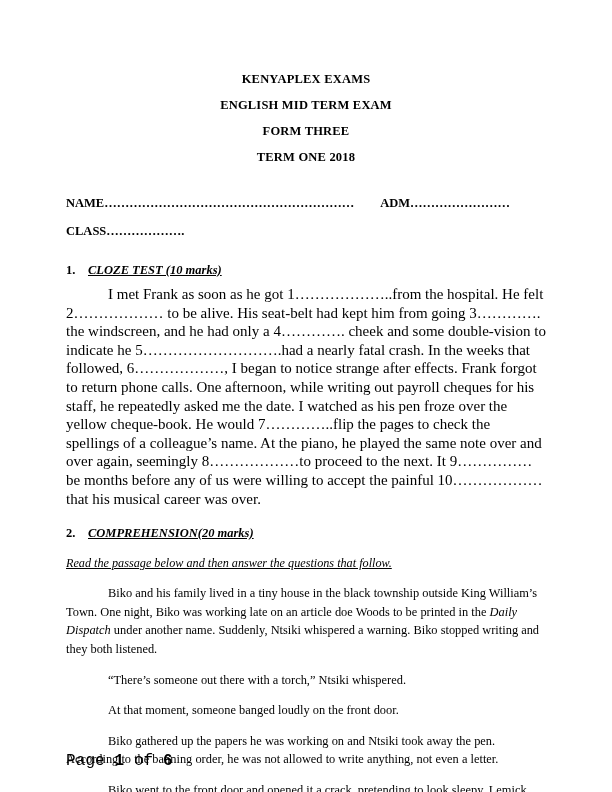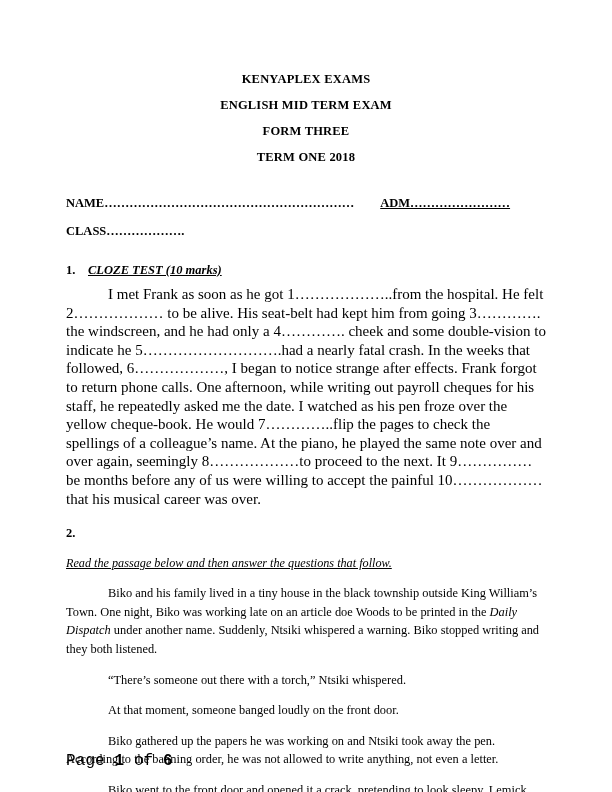--- a/index.html
+++ b/index.html
@@ -44,21 +44,20 @@
     margin-top: 19px;
   }
   .ident-row {
     font-weight: bold;
     font-size: 12.5px;
     line-height: 28px;
     white-space: nowrap;
   }
   .ident-row .adm {
     margin-left: 26px;
-    text-decoration: underline;
   }
 
   
   .section-heading {
     margin-top: 17px;
     font-weight: bold;
     font-size: 12.5px;
     line-height: 16px;
     display: flex;
     align-items: baseline;
@@ -143,20 +142,21 @@
       <span class="num">1.</span>
       <span class="heading-text">CLOZE TEST (10 marks)</span>
     </div>
 
     <div class="cloze">
       <p>I met Frank as soon as he got 1………………..from the hospital. He felt 2……………… to be alive. His seat-belt had kept him from going 3…………. the windscreen, and he had only a 4…………. cheek and some double-vision to indicate he 5……………………….had a nearly fatal crash. In the weeks that followed, 6………………, I began to notice strange after effects. Frank forgot to return phone calls. One afternoon, while writing out payroll cheques for his staff, he repeatedly asked me the date. I watched as his pen froze over the yellow cheque-book. He would 7…………..flip the pages to check the spellings of a colleague’s name. At the piano, he played the same note over and over again, seemingly 8………………to proceed to the next. It 9……………be months before any of us were willing to accept the painful 10………………that his musical career was over.</p>
     </div>
 
     <div class="section-heading">
       <span class="num">2.</span>
+      <span class="heading-text">COMPREHENSION(20 marks)</span>
     </div>
     <div class="instruction">Read the passage below and then answer the questions that follow.</div>
 
     <div class="passage">
         <p>Biko and his family lived in a tiny house in the black township outside King William’s Town. One night, Biko was working late on an article doe Woods to be printed in the <i class="ital">Daily Dispatch</i> under another name. Suddenly, Ntsiki whispered a warning. Biko stopped writing and they both listened.</p>
         <p>“There’s someone out there with a torch,” Ntsiki whispered.</p>
         <p>At that moment, someone banged loudly on the front door.</p>
         <p>Biko gathered up the papers he was working on and Ntsiki took away the pen. According to the banning order, he was not allowed to write anything, not even a letter.</p>
         <p class="last">Biko went to the front door and opened it a crack, pretending to look sleepy. Lemick, the local detective, was there with Biko’s two regular ‘.’</p>
       </div>

